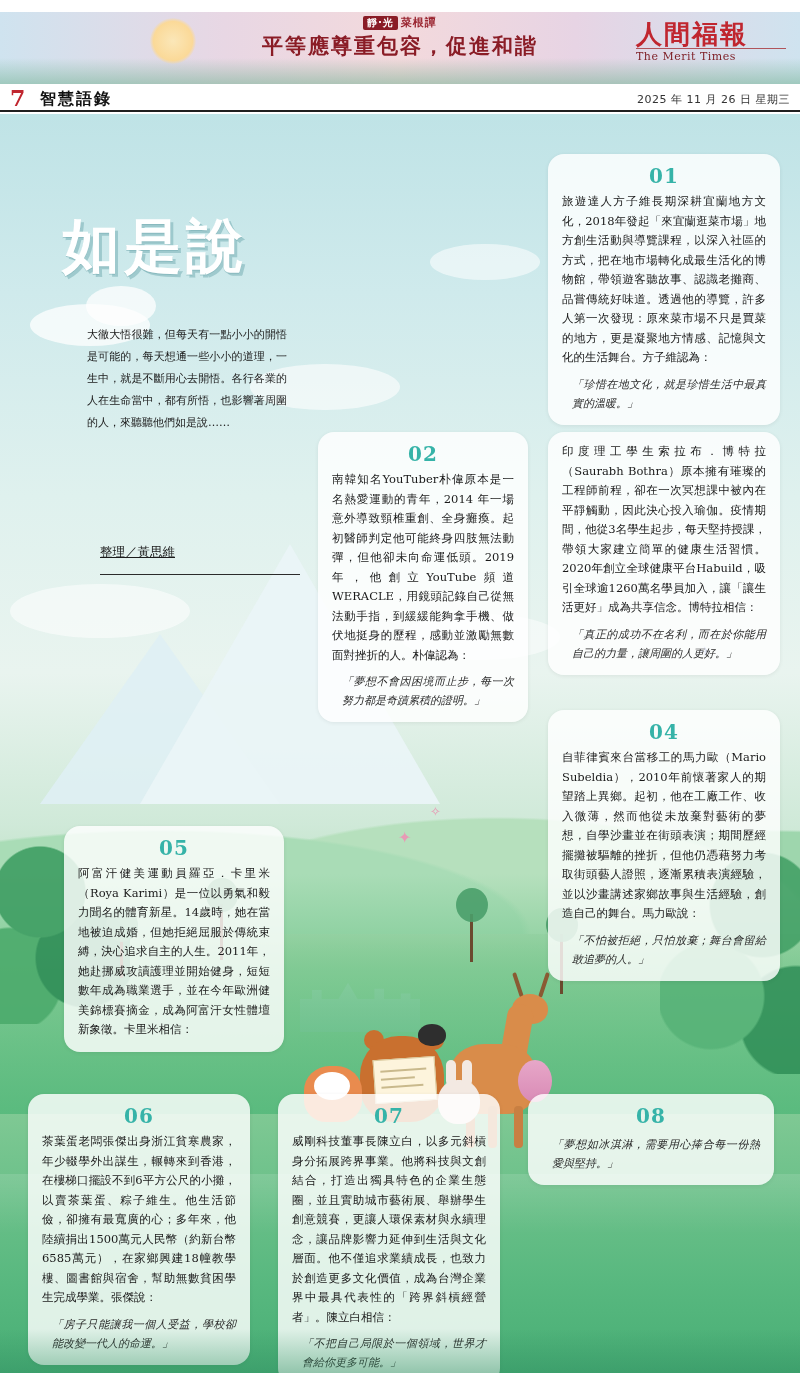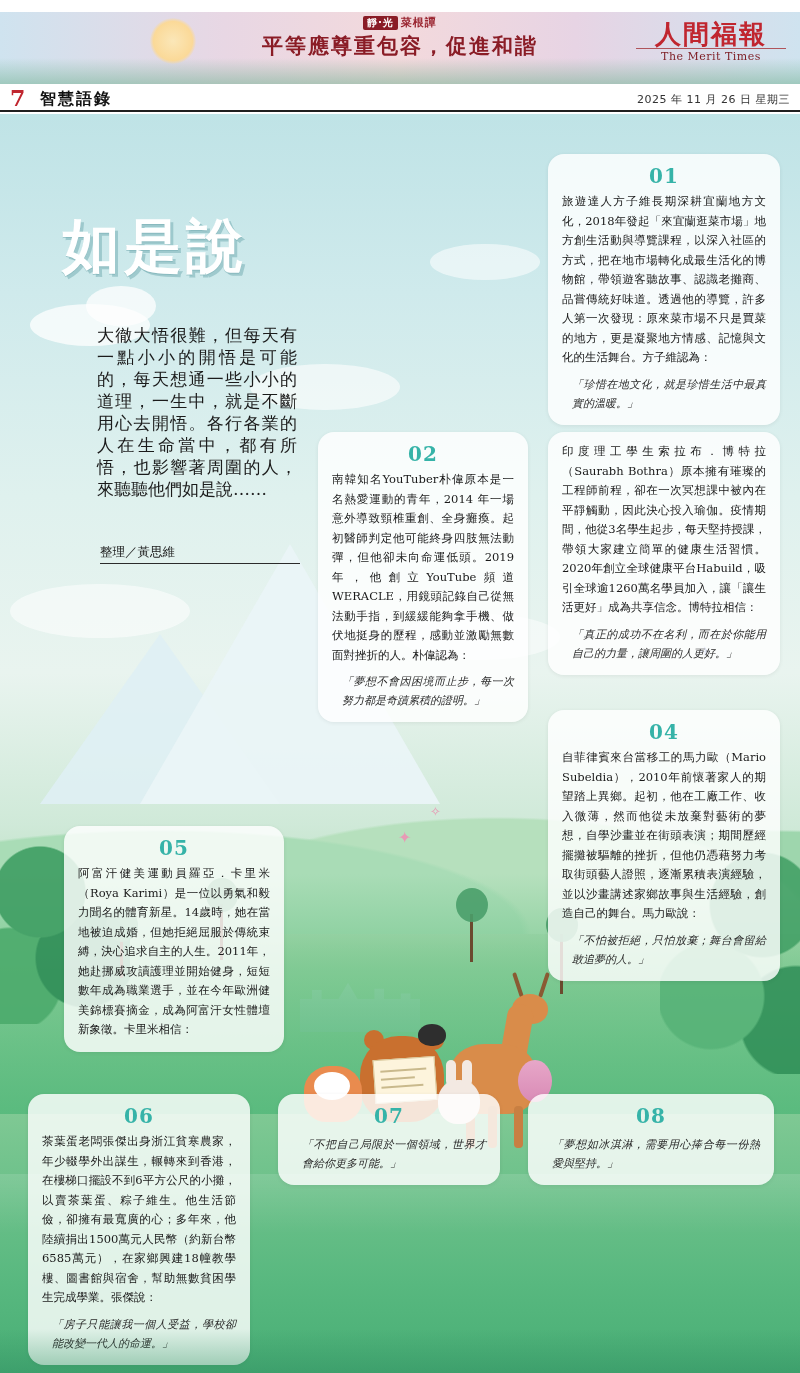--- a/index.html
+++ b/index.html
@@ -43,21 +43,21 @@
   .mh-kicker .tag{
     display:inline-block; background:#8a1c26; color:#fff; padding:0 4px; border-radius:2px;
     margin-right:3px; font-size:10px;
   }
   .mh-head{
     font-size:21px; font-weight:bold; letter-spacing:2px; margin-top:2px;
     color:#8a1c26;
     font-family:"DejaVu Serif","Liberation Serif",serif;
   }
   .mh-logo{
-    position:absolute; right:14px; top:8px; text-align:center; width:150px;
+    position:absolute; right:14px; top:8px; text-align:left; width:150px;
   }
   .mh-logo-cn{
     font-size:26px; font-weight:bold; color:#c0262f; letter-spacing:2px; line-height:28px;
     font-family:"DejaVu Serif","Liberation Serif",serif;
   }
   .mh-logo-en{
     font-size:11px; color:#7d1d24; letter-spacing:.5px; border-top:1px solid #b0545b; padding-top:1px;
     font-family:"DejaVu Serif","Liberation Serif",serif;
   }
 
@@ -164,29 +164,29 @@
   .title-block{
     position:absolute; left:62px; top:100px; width:300px;
   }
   .big-title{
     font-family:"DejaVu Serif","Liberation Serif",serif;
     font-size:58px; font-weight:bold; color:#ffffff; letter-spacing:4px;
     text-shadow: 3px 3px 0 rgba(120,175,180,.55), 0 1px 0 #9ec8cc;
     line-height:64px;
   }
   .lede{
-    position:absolute; left:97px; top:210px; width:200px;
-    font-size:17px; line-height:22px; color:#1b1b1b; text-align:justify;
+    position:absolute; left:87px; top:210px; width:200px;
+    font-size:11px; line-height:22px; color:#1b1b1b; text-align:justify;
     font-family:"DejaVu Serif","Liberation Serif",serif;
   }
   .byline{
     position:absolute; left:100px; top:430px; width:200px;
     font-size:12.5px; color:#1b1b1b;
     font-family:"DejaVu Serif","Liberation Serif",serif;
-    border-bottom:1px solid #2b2b2b; display:inline-block; padding-bottom:2px;
+    border-bottom:1px solid #2b2b2b; display:inline-block; padding-bottom:13px;text-decoration:underline;
   }
 
   
   .card{
     position:absolute;
     background:rgba(255,255,255,.82);
     border-radius:16px;
     padding:10px 14px 12px 14px;
     box-shadow:0 1px 4px rgba(0,0,0,.07);
   }
@@ -335,20 +335,21 @@
     </div>
 
     <div class="card" id="card06">
       <div class="num">06</div>
       <div class="body">茶葉蛋老闆張傑出身浙江貧寒農家，年少輟學外出謀生，輾轉來到香港，在樓梯口擺設不到6平方公尺的小攤，以賣茶葉蛋、粽子維生。他生活節儉，卻擁有最寬廣的心；多年來，他陸續捐出1500萬元人民幣（約新台幣6585萬元），在家鄉興建18幢教學樓、圖書館與宿舍，幫助無數貧困學生完成學業。張傑說：</div>
       <div class="quote">「房子只能讓我一個人受益，學校卻能改變一代人的命運。」</div>
     </div>
 
     <div class="card" id="card07">
       <div class="num">07</div>
+      <div class="body">威剛科技董事長陳立白，以多元斜槓身分拓展跨界事業。他將科技與文創結合，打造出獨具特色的企業生態圈，並且實助城市藝術展、舉辦學生創意競賽，更讓人環保素材與永續理念，讓品牌影響力延伸到生活與文化層面。他不僅追求業績成長，也致力於創造更多文化價值，成為台灣企業界中最具代表性的「跨界斜槓經營者」。陳立白相信：</div>
       <div class="quote">「不把自己局限於一個領域，世界才會給你更多可能。」</div>
     </div>
 
     <div class="card" id="card08">
       <div class="num">08</div>
       <div class="quote">「夢想如冰淇淋，需要用心捧合每一份熱愛與堅持。」</div>
     </div>
 
     <div class="bottom-fade"></div>
   </div>

